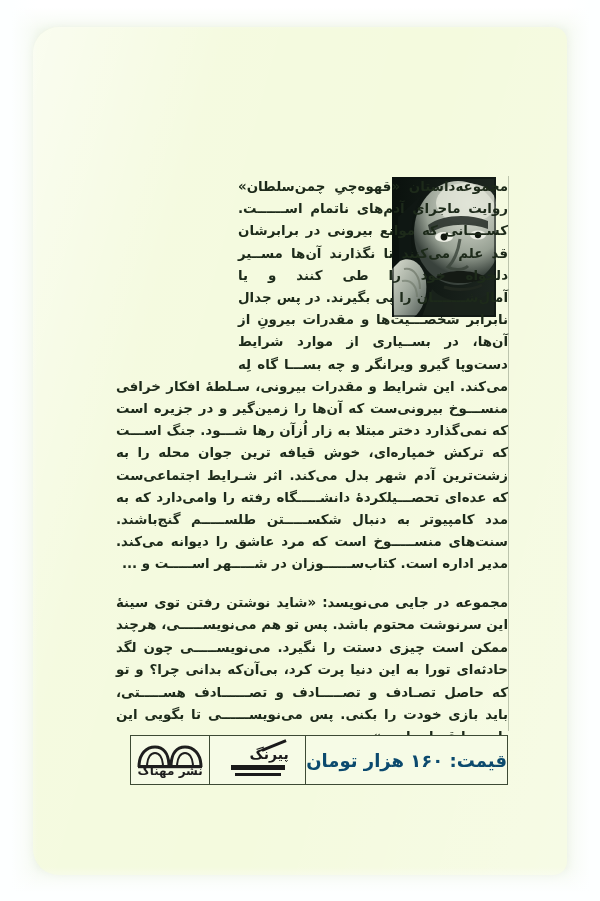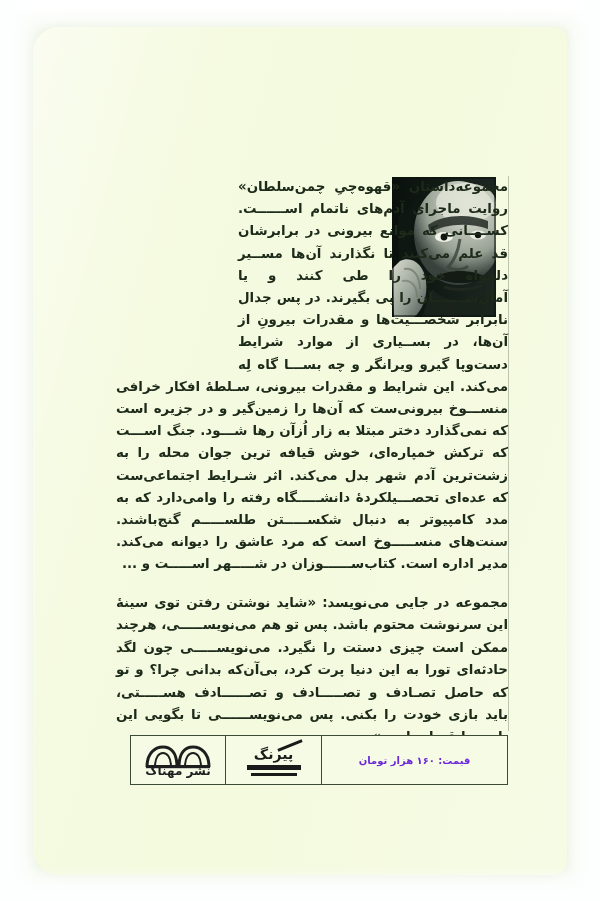--- a/index.html
+++ b/index.html
@@ -147,31 +147,31 @@
   .bar-cell {
     display:flex; align-items:center; justify-content:center;
     box-sizing:border-box;
     height:100%;
   }
   .cell-price { flex: 0 0 186px; border-left: 1.6px solid #3d4a35; }
   .cell-logo1 { flex: 0 0 96px;  border-left: 1.6px solid #3d4a35; }
   .cell-logo2 { flex: 1 1 auto; }
 
   .price-text {
-    font-size: 10px;
+    font-size: 18px;
     font-weight: 700;
-    color: #6d28d9;
+    color: #0c4a6e;
     direction: rtl;
     white-space: nowrap;
   }
 
   .logo-peyrang { position:relative; width:62px; height:32px; }
   .logo-peyrang .word {
     position:absolute; left:0; right:0; top:2px;
-    text-align:center; font-size:14px; font-weight:800; color:#1a1a1a;
+    text-align:right; font-size:14px; font-weight:800; color:#1a1a1a;
     letter-spacing:-1px; direction:rtl;
   }
   .logo-peyrang .bar1 {
     position:absolute; left:4px; bottom:6px; width:54px; height:5px;
     background:#1a1a1a;
   }
   .logo-peyrang .bar2 {
     position:absolute; left:8px; bottom:0px; width:46px; height:3px;
     background:#1a1a1a;
   }

